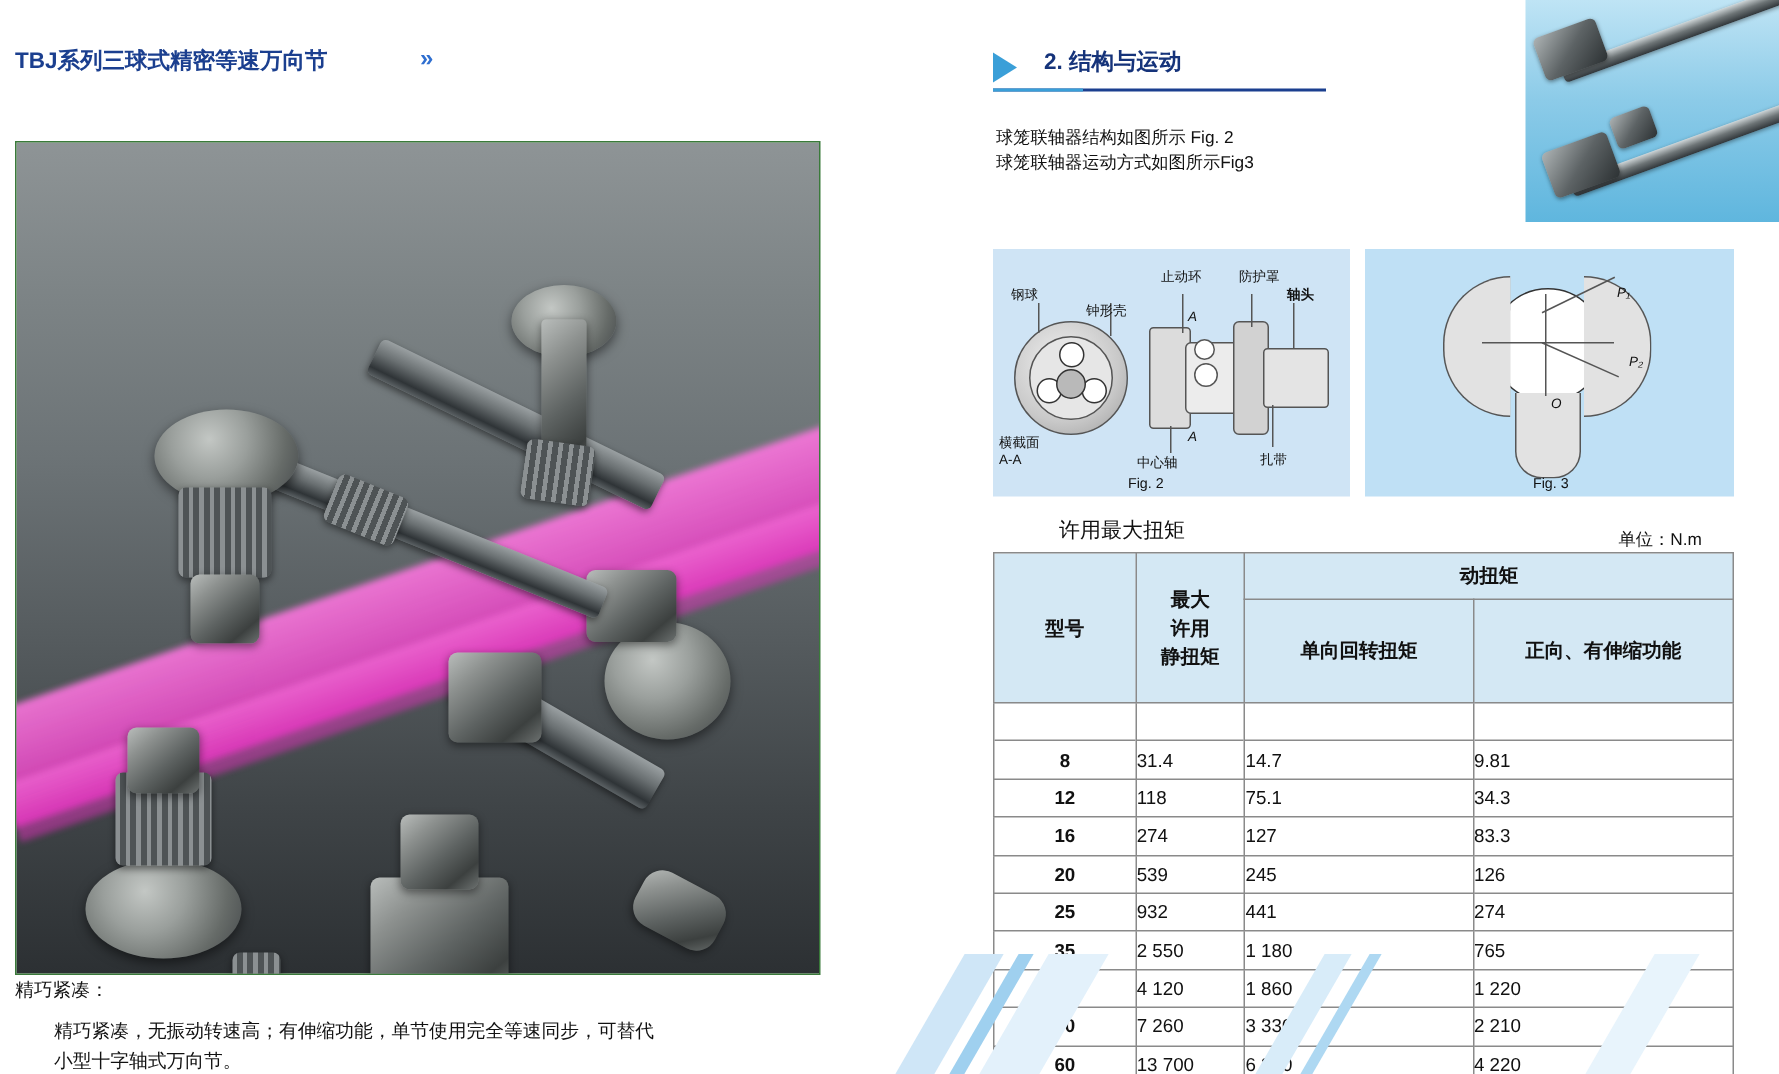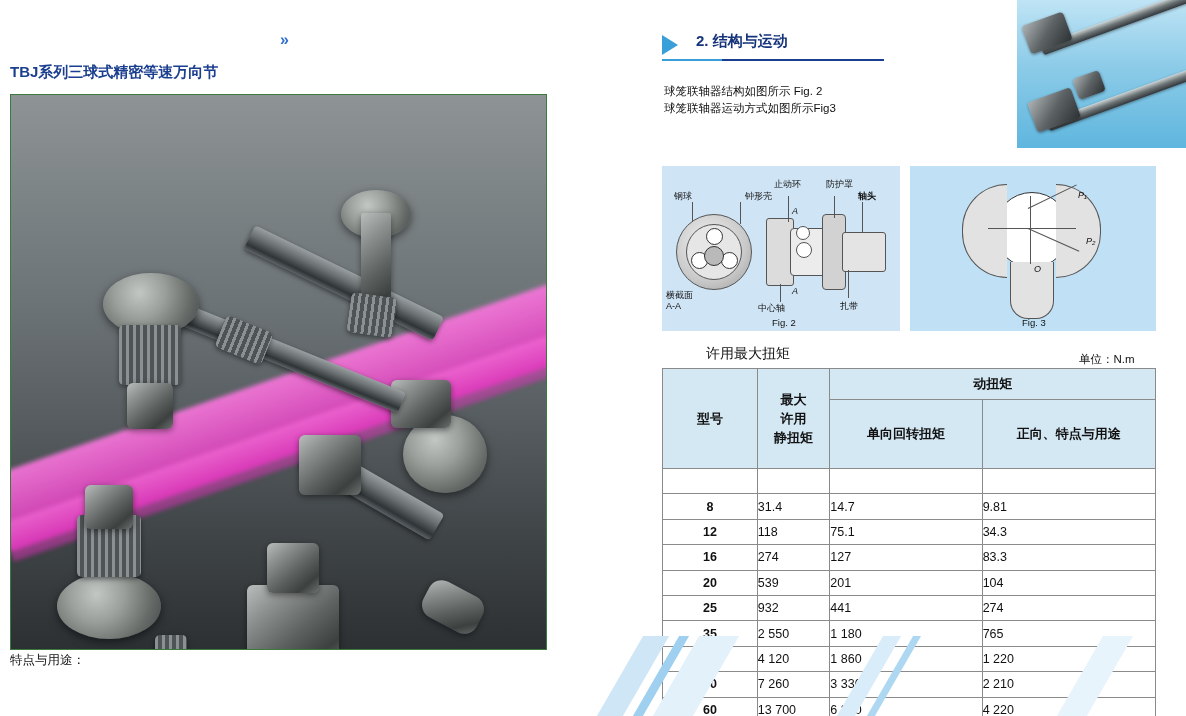--- a/index.html
+++ b/index.html
@@ -13,21 +13,20 @@
   }
   
   #left-column{
     position:absolute;left:0;top:0;width:560px;height:716px;
   }
   #page-title{
     position:absolute;left:10px;top:31px;
     font-size:15px;font-weight:bold;color:#1b3f8f;
     letter-spacing:0px;
     white-space:nowrap;
-    margin-top:32px;
   }
   #title-arrows{
     position:absolute;left:280px;top:31px;
     color:#2f6fd0;font-size:16px;font-weight:bold;
     letter-spacing:-2px;
   }
   
   #product-photo{
     position:absolute;left:10px;top:94px;width:535px;height:554px;
     border:1px solid #3a7a3a;
@@ -121,21 +120,21 @@
     position:absolute;left:662px;top:166px;width:238px;height:165px;
     background:#cfe4f5;
   }
   #fig3-panel{
     position:absolute;left:910px;top:166px;width:246px;height:165px;
     background:#bfe0f5;
   }
   .fig-caption{
     position:absolute;font-size:9.5px;color:#111;
   }
-  #fig2-cap{left:772px;top:317px;}
+  #fig2-cap{left:752px;top:317px;}
   #fig3-cap{left:1022px;top:317px;}
   .fig-label{
     position:absolute;font-size:9px;color:#111;white-space:nowrap;
   }
   .leader{position:absolute;background:#555;height:1px;}
   .leader-v{position:absolute;background:#555;width:1px;}
   
   .f2-circle{
     position:absolute;border-radius:50%;
   }
@@ -211,21 +210,23 @@
 
     <div class="bellows" style="left:144px;top:540px;width:32px;height:34px;"></div>
 
     <div class="metal" style="left:236px;top:490px;width:92px;height:86px;"></div>
     <div class="metal" style="left:256px;top:448px;width:52px;height:50px;"></div>
     <div class="shaft" style="left:286px;top:380px;width:150px;height:30px;transform:rotate(30deg);"></div>
     <div class="metal" style="left:288px;top:340px;width:62px;height:60px;"></div>
     <div class="metal" style="left:412px;top:492px;width:60px;height:40px;transform:rotate(28deg);border-radius:14px;"></div>
   </div>
 
-  <div id="features-label">特点与用途：</div>
+  <div id="features-label">精巧紧凑：</div>
+  <div id="features-text">精巧紧凑，无振动转速高；有伸缩功能，单节使用完全等速同步，可替代
+小型十字轴式万向节。</div>
 </div>
 
 <div id="right-column"></div>
 
 <div id="corner-photo">
   <div class="cp-shaft" style="left:20px;top:16px;width:168px;height:11px;transform:rotate(-20deg);"></div>
   <div class="cp-joint" style="left:8px;top:18px;width:44px;height:30px;transform:rotate(-20deg);"></div>
   <div class="cp-shaft" style="left:26px;top:92px;width:168px;height:11px;transform:rotate(-20deg);"></div>
   <div class="cp-joint" style="left:14px;top:94px;width:46px;height:32px;transform:rotate(-20deg);"></div>
   <div class="cp-joint" style="left:58px;top:74px;width:28px;height:22px;transform:rotate(-20deg);"></div>
@@ -262,21 +263,21 @@
 
   <div class="leader-v" style="left:30px;top:36px;height:20px;"></div>
   <div class="leader-v" style="left:78px;top:36px;height:22px;"></div>
   <div class="leader-v" style="left:126px;top:30px;height:26px;"></div>
   <div class="leader-v" style="left:172px;top:30px;height:22px;"></div>
   <div class="leader-v" style="left:200px;top:36px;height:30px;"></div>
   <div class="leader-v" style="left:118px;top:118px;height:18px;"></div>
   <div class="leader-v" style="left:186px;top:104px;height:28px;"></div>
 
   <div class="fig-label" style="left:12px;top:24px;">钢球</div>
-  <div class="fig-label" style="left:62px;top:24px;margin-left:21px;">钟形壳</div>
+  <div class="fig-label" style="left:62px;top:35px;">钟形壳</div>
   <div class="fig-label" style="left:112px;top:12px;">止动环</div>
   <div class="fig-label" style="left:164px;top:12px;">防护罩</div>
   <div class="fig-label" style="left:196px;top:24px;font-weight:bold;">轴头</div>
   <div class="fig-label" style="left:4px;top:124px;white-space:pre-line;line-height:11px;">横截面
 A-A</div>
   <div class="fig-label" style="left:96px;top:136px;">中心轴</div>
   <div class="fig-label" style="left:178px;top:134px;">扎带</div>
   <div class="fig-label" style="left:130px;top:40px;font-style:italic;">A</div>
   <div class="fig-label" style="left:130px;top:120px;font-style:italic;">A</div>
 </div>
@@ -309,21 +310,21 @@
   <thead>
     <tr>
       <th class="th-model" rowspan="2">型号</th>
       <th class="th-static" rowspan="2" style="white-space:pre-line;">最大
 许用
 静扭矩</th>
       <th class="th-dyn" colspan="2">动扭矩</th>
     </tr>
     <tr>
       <th class="th-sub th-sub1">单向回转扭矩</th>
-      <th class="th-sub th-sub2">正向、特点与用途</th>
+      <th class="th-sub th-sub2">正向、有伸缩功能</th>
     </tr>
   </thead>
   <tbody id="table-body">
     <tr id="spacer-row">
       <td></td>
         <td></td>
       <td></td>
         <td></td>
     </tr>
   <tr>
@@ -340,22 +341,22 @@
       </tr>
       <tr>
         <td class="td-model">16</td>
         <td class="td-val">274</td>
         <td class="td-val">127</td>
         <td class="td-val">83.3</td>
       </tr>
       <tr>
         <td class="td-model">20</td>
         <td class="td-val">539</td>
-        <td class="td-val">201</td>
-        <td class="td-val">104</td>
+        <td class="td-val">245</td>
+        <td class="td-val">126</td>
       </tr>
       <tr>
         <td class="td-model">25</td>
         <td class="td-val">932</td>
         <td class="td-val">441</td>
         <td class="td-val">274</td>
       </tr>
       <tr>
         <td class="td-model">35</td>
         <td class="td-val">2 550</td>

